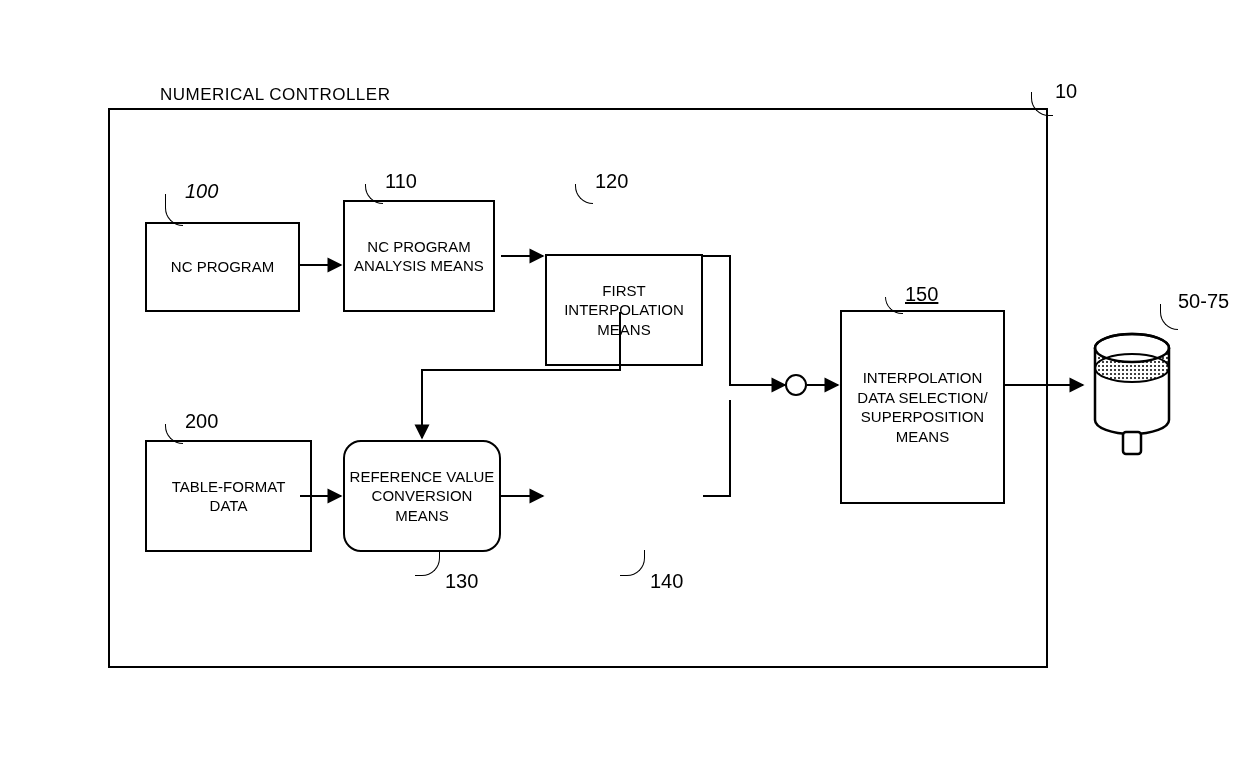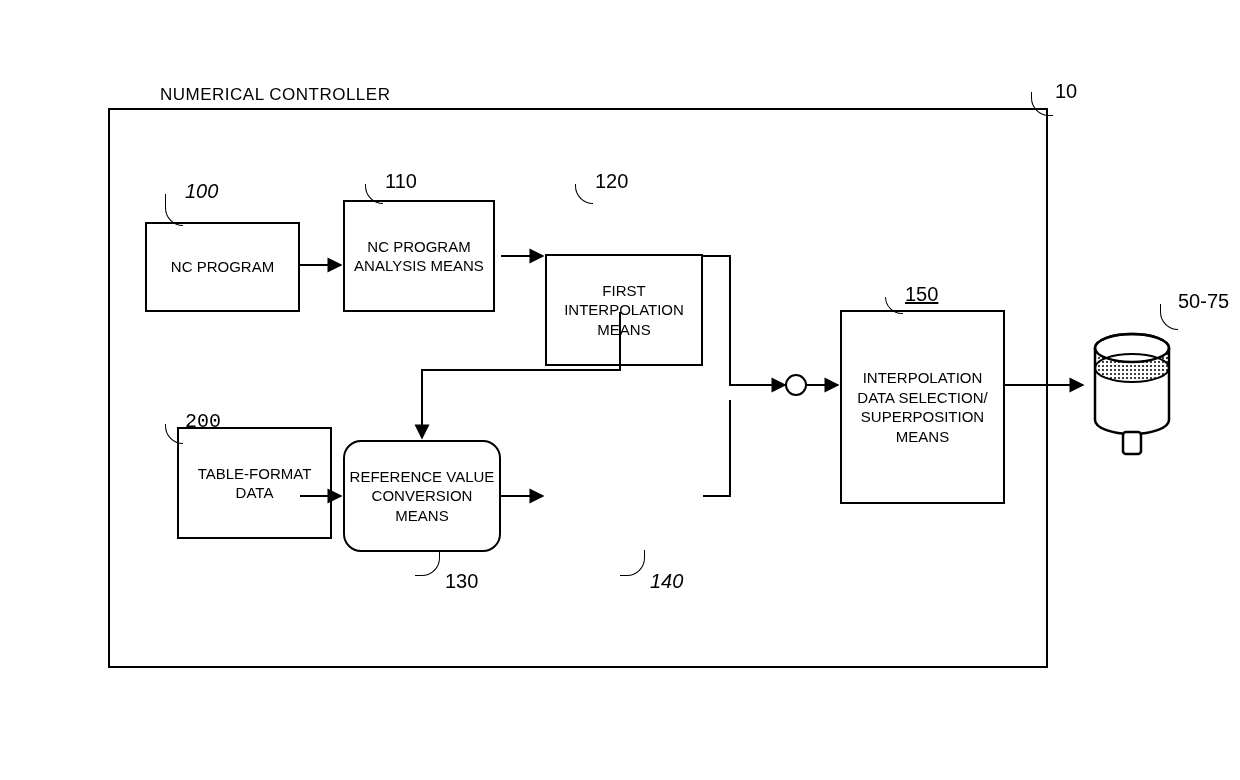--- a/index.html
+++ b/index.html
@@ -101,33 +101,33 @@
   </div>
   <div class="ref-label" style="left:385px; top:170px;">110</div>
   <div class="leader" style="left:365px; top:184px; width:18px; height:20px;"></div>
 
   <div class="block" style="left:545px; top:206px; width:158px; height:112px;margin-top:48px;">
     <span>FIRST INTERPOLATION MEANS</span>
   </div>
   <div class="ref-label" style="left:595px; top:170px;">120</div>
   <div class="leader" style="left:575px; top:184px; width:18px; height:20px;"></div>
 
-  <div class="block" style="left:145px; top:427px; width:155px; height:112px;margin-left:32px;">
+  <div class="block" style="left:145px; top:440px; width:167px; height:112px;">
     <span>TABLE-FORMAT DATA</span>
   </div>
-  <div class="ref-label" style="left:185px; top:410px;font-family:Liberation Mono, monospace;">200</div>
+  <div class="ref-label" style="left:185px; top:410px;">200</div>
   <div class="leader" style="left:165px; top:424px; width:18px; height:20px;"></div>
 
   <div class="block" style="left:343px; top:440px; width:158px; height:112px;border-radius:18px;">
     <span>REFERENCE VALUE CONVERSION MEANS</span>
   </div>
   <div class="ref-label" style="left:445px; top:570px;">130</div>
   <div class="leader-right" style="left:415px; top:550px; width:25px; height:26px;"></div>
 
-  <div class="ref-label" style="left:650px; top:570px;font-style:italic;">140</div>
+  <div class="ref-label" style="left:650px; top:570px;">140</div>
   <div class="leader-right" style="left:620px; top:550px; width:25px; height:26px;"></div>
 
   <div class="block" style="left:840px; top:310px; width:165px; height:194px;">
     <span>INTERPOLATION DATA SELECTION/ SUPERPOSITION MEANS</span>
   </div>
   <div class="ref-label" style="left:905px; top:283px;text-decoration:underline;">150</div>
   <div class="leader" style="left:885px; top:297px; width:18px; height:17px;"></div>
 
   <div class="summing" style="left:785px; top:374px;"></div>
 

